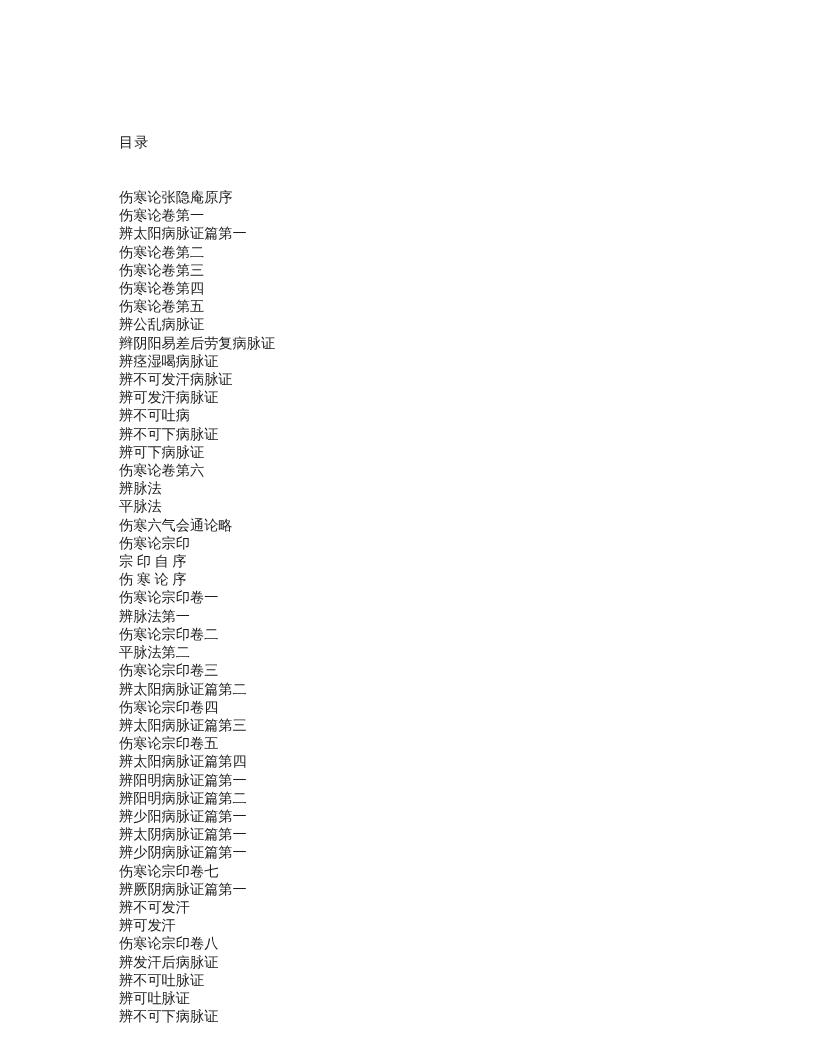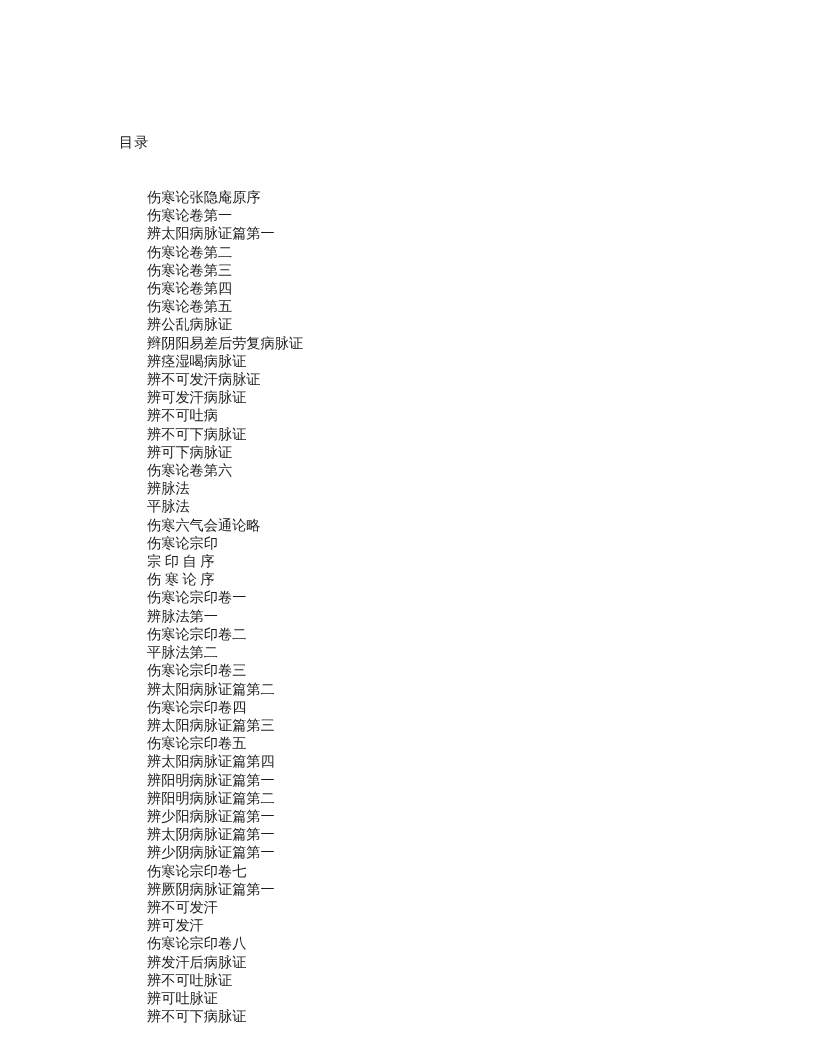--- a/index.html
+++ b/index.html
@@ -21,21 +21,20 @@
     left: 119px;
     top: 97px;
     font-size: 14.2px;
     line-height: 18.2px;
     white-space: pre;
   }
   .toc-title {
     letter-spacing: 1px;
   }
   .toc-item {
-    margin-left: 28px;
   }
 </style>
 </head>
 <body>
 
 <div class="page">
   <div class="toc">
     <div class="toc-title">目录</div>
     <div class="toc-list"><div class="toc-item">伤寒论张隐庵原序</div><div class="toc-item">伤寒论卷第一</div><div class="toc-item">辨太阳病脉证篇第一</div><div class="toc-item">伤寒论卷第二</div><div class="toc-item">伤寒论卷第三</div><div class="toc-item">伤寒论卷第四</div><div class="toc-item">伤寒论卷第五</div><div class="toc-item">辨公乱病脉证</div><div class="toc-item">辫阴阳易差后劳复病脉证</div><div class="toc-item">辨痉湿喝病脉证</div><div class="toc-item">辨不可发汗病脉证</div><div class="toc-item">辨可发汗病脉证</div><div class="toc-item">辨不可吐病</div><div class="toc-item">辨不可下病脉证</div><div class="toc-item">辨可下病脉证</div><div class="toc-item">伤寒论卷第六</div><div class="toc-item">辨脉法</div><div class="toc-item">平脉法</div><div class="toc-item">伤寒六气会通论略</div><div class="toc-item">伤寒论宗印</div><div class="toc-item">宗 印 自 序</div><div class="toc-item">伤 寒 论 序</div><div class="toc-item">伤寒论宗印卷一</div><div class="toc-item">辨脉法第一</div><div class="toc-item">伤寒论宗印卷二</div><div class="toc-item">平脉法第二</div><div class="toc-item">伤寒论宗印卷三</div><div class="toc-item">辨太阳病脉证篇第二</div><div class="toc-item">伤寒论宗印卷四</div><div class="toc-item">辨太阳病脉证篇第三</div><div class="toc-item">伤寒论宗印卷五</div><div class="toc-item">辨太阳病脉证篇第四</div><div class="toc-item">辨阳明病脉证篇第一</div><div class="toc-item">辨阳明病脉证篇第二</div><div class="toc-item">辨少阳病脉证篇第一</div><div class="toc-item">辨太阴病脉证篇第一</div><div class="toc-item">辨少阴病脉证篇第一</div><div class="toc-item">伤寒论宗印卷七</div><div class="toc-item">辨厥阴病脉证篇第一</div><div class="toc-item">辨不可发汗</div><div class="toc-item">辨可发汗</div><div class="toc-item">伤寒论宗印卷八</div><div class="toc-item">辨发汗后病脉证</div><div class="toc-item">辨不可吐脉证</div><div class="toc-item">辨可吐脉证</div><div class="toc-item">辨不可下病脉证</div></div>
   </div>

